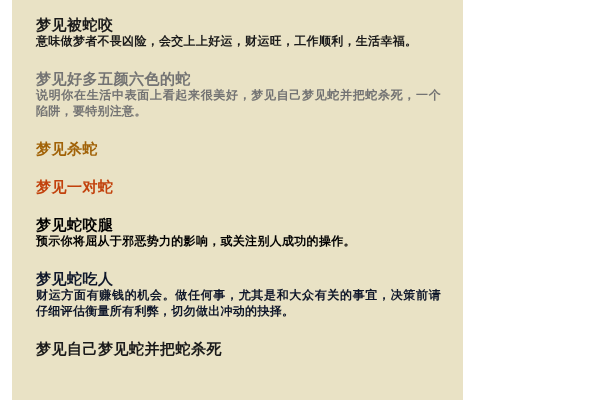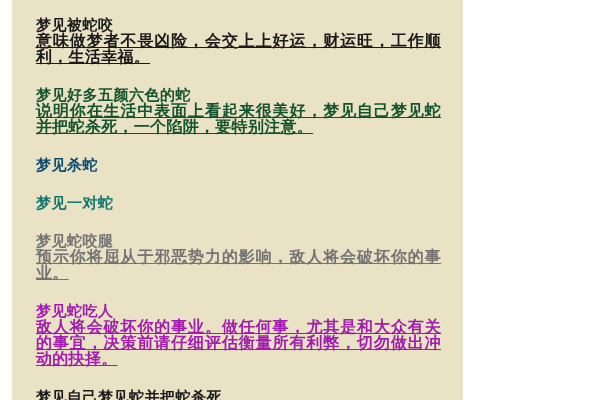--- a/index.html
+++ b/index.html
@@ -32,59 +32,58 @@
   }
   .entry-title {
     margin: 0;
     font-size: 15px;
     line-height: 16px;
     font-weight: bold;
     letter-spacing: 0.5px;
   }
   .entry-body {
     margin: 0;
-    font-size: 16px;
+    font-size: 12px;
     line-height: 16px;
     font-weight: bold;
     letter-spacing: 0.3px;
     text-align: justify;
-    text-decoration: underline;
   }
 </style>
 </head>
 <body style="background: rgb(255, 255, 255);">
 
 <div class="panel" style="background: rgb(233, 226, 197);">
   <div id="sections">
   <section class="entry" style="color: rgb(26, 26, 26);">
     <h3 class="entry-title">梦见被蛇咬</h3>
     <p class="entry-body">意味做梦者不畏凶险，会交上上好运，财运旺，工作顺利，生活幸福。</p>
   </section>
 
-  <section class="entry" style="color: #14532d;">
+  <section class="entry" style="color: #737373;">
     <h3 class="entry-title">梦见好多五颜六色的蛇</h3>
     <p class="entry-body">说明你在生活中表面上看起来很美好，梦见自己梦见蛇并把蛇杀死，一个陷阱，要特别注意。</p>
   </section>
 
-  <section class="entry" style="color: #0c4a6e;">
+  <section class="entry" style="color: #a16207;">
     <h3 class="entry-title">梦见杀蛇</h3>
   </section>
 
-  <section class="entry" style="color: #0f766e;">
+  <section class="entry" style="color: #c2410c;">
     <h3 class="entry-title">梦见一对蛇</h3>
   </section>
 
-  <section class="entry" style="color: #737373;">
+  <section class="entry" style="color: #000000;">
     <h3 class="entry-title">梦见蛇咬腿</h3>
-    <p class="entry-body">预示你将屈从于邪恶势力的影响，敌人将会破坏你的事业。</p>
+    <p class="entry-body">预示你将屈从于邪恶势力的影响，或关注别人成功的操作。</p>
   </section>
 
-  <section class="entry" style="color: #a21caf;">
+  <section class="entry" style="color: #0f172a;">
     <h3 class="entry-title">梦见蛇吃人</h3>
-    <p class="entry-body">敌人将会破坏你的事业。做任何事，尤其是和大众有关的事宜，决策前请仔细评估衡量所有利弊，切勿做出冲动的抉择。</p>
+    <p class="entry-body">财运方面有赚钱的机会。做任何事，尤其是和大众有关的事宜，决策前请仔细评估衡量所有利弊，切勿做出冲动的抉择。</p>
   </section>
 
   <section class="entry" style="color: rgb(26, 26, 26);">
     <h3 class="entry-title">梦见自己梦见蛇并把蛇杀死</h3>
     <p class="entry-body"></p>
   </section>
 </div>
 </div>
 
 </body></html>

